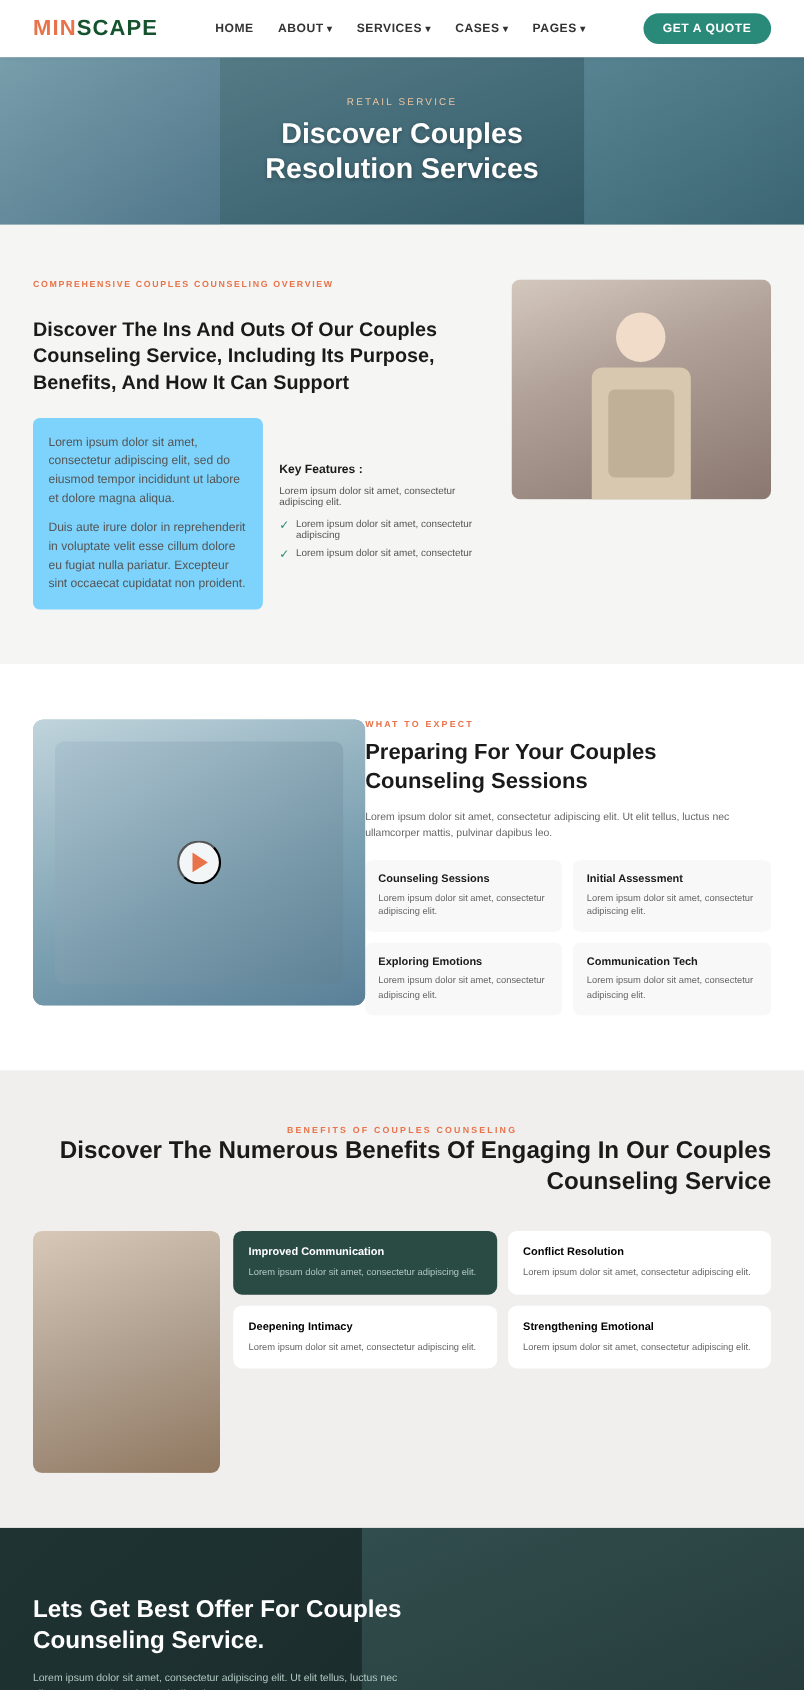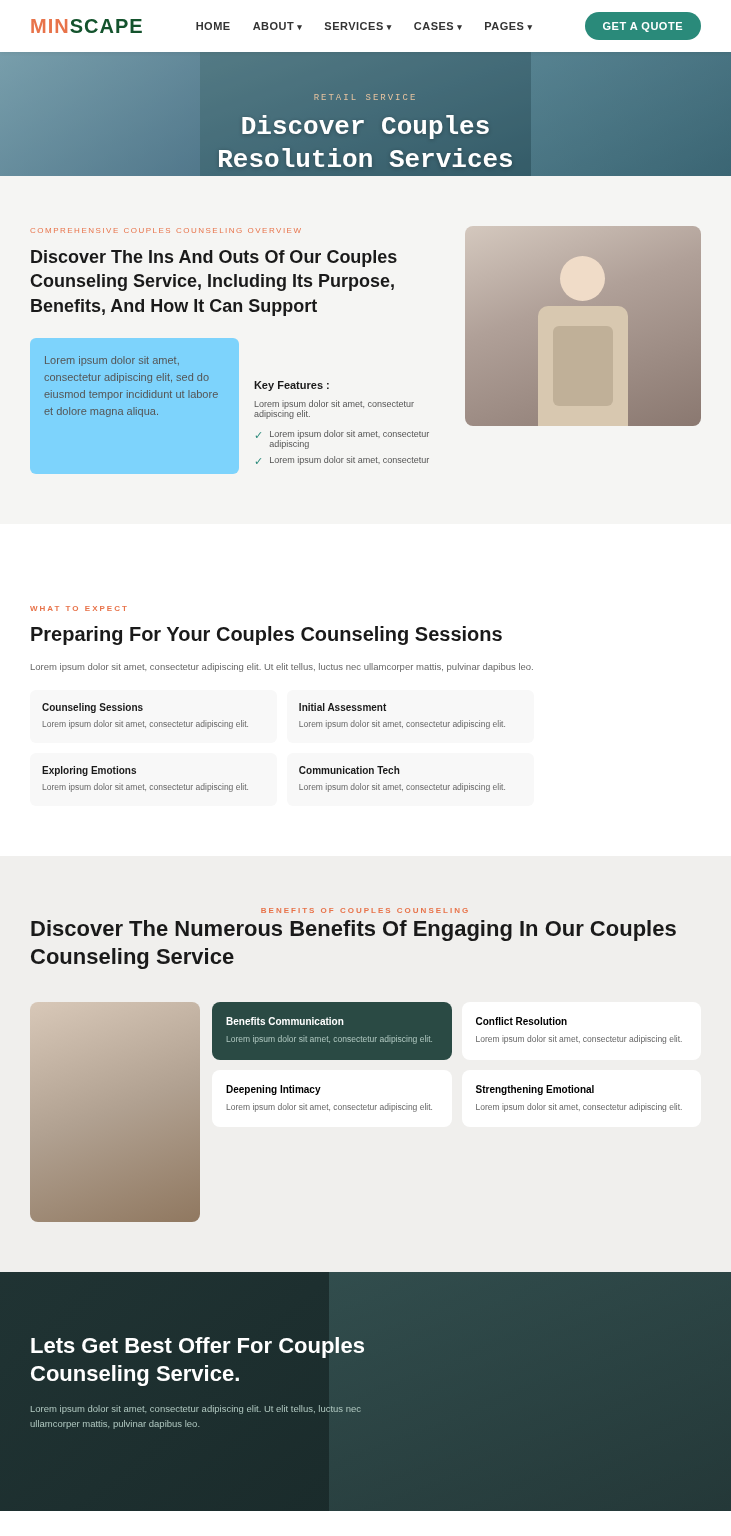--- a/index.html
+++ b/index.html
@@ -14,42 +14,42 @@
     .nav-links { display: flex; gap: 22px; align-items: center; }
     .nav-links a { font-size: 11px; color: #333; text-decoration: none; font-weight: 600; letter-spacing: 0.5px; }
     .nav-links a.has-arrow::after { content: ' ▾'; font-size: 9px; }
     .btn-quote {
       background: #2a8a7a; color: #fff; border: none; padding: 8px 18px;
       border-radius: 20px; font-size: 11px; font-weight: 700; cursor: pointer; letter-spacing: 0.5px;
     }
 
     
     .hero {
-      position: relative; height: 124px; overflow: hidden;
+      position: relative; height: 152px; overflow: hidden;
       background: linear-gradient(135deg, #6b9ea8 0%, #4a7a85 40%, #3d6b75 100%);
-      display: flex; align-items: flex-end; justify-content: center; text-align: center; font-family: Liberation Mono, monospace;
+      display: flex; align-items: center; justify-content: center; text-align: center;
     }
     .hero-overlay { position: absolute; inset: 0; background: rgba(0,0,0,0.25); }
     .hero-bg {
       position: absolute; inset: 0;
       background: linear-gradient(160deg, #7db0bc 0%, #5a8fa0 50%, #3a6e7e 100%);
     }
     .hero-content { position: relative; z-index: 2; }
     .hero-eyebrow { font-size: 9px; color: #e8c4a0; letter-spacing: 2px; text-transform: uppercase; margin-bottom: 8px; }
     .hero-title { font-size: 26px; font-weight: 900; color: #fff; line-height: 1.25; text-shadow: 0 1px 4px rgba(0,0,0,0.3); }
 
     
     .section-overview {
       padding: 50px 30px 50px;
       background: #f5f5f3;
     }
     .section-overview-inner { display: flex; gap: 30px; align-items: flex-start; }
     .overview-left { flex: 1.2; }
     .overview-right { flex: 0.7; }
-    .eyebrow-tag { font-size: 8px; color: #e8734a; text-transform: uppercase; letter-spacing: 1.5px; font-weight: 400; margin-bottom: 10px; }
+    .eyebrow-tag { font-size: 8px; color: #e8734a; text-transform: uppercase; letter-spacing: 1.5px; font-weight: 700; margin-bottom: 24px; }
     .overview-heading { font-size: 18px; font-weight: 900; color: #1a1a1a; line-height: 1.35; margin-bottom: 20px; }
     .overview-boxes { display: flex; gap: 15px; margin-bottom: 0; }
     .box-card {
       background: #7dd3fc; border-radius: 6px; padding: 14px; flex: 1;
       font-size: 11px; color: #555; line-height: 1.55;
     }
     .box-card p + p { margin-top: 10px; }
     .key-features { flex: 1; padding-top: 5px; }
     .key-features h4 { font-size: 11px; font-weight: 700; color: #1a1a1a; margin-bottom: 8px; margin-top: 36px; }
     .key-features .feature-desc { font-size: 9px; color: #555; margin-bottom: 10px; }
@@ -64,21 +64,21 @@
       width: 100%; height: 100%;
       background: linear-gradient(160deg, #d4c8be 0%, #b0a098 40%, #8a7870 100%);
       display: flex; align-items: center; justify-content: center;
     }
 
     
     .section-preparing {
       padding: 50px 30px;
       background: #fff;
     }
-    .preparing-inner { display: flex; gap: 30px; align-items: flex-start; flex-direction: column; }
+    .preparing-inner { display: flex; align-items: flex-start; }
     .preparing-img {
       flex: 0.9; height: 260px;
       background: linear-gradient(145deg, #c0d4dc 0%, #8ab0c0 100%);
       border-radius: 10px; position: relative; overflow: hidden;
     }
     .preparing-img-inner {
       width: 100%; height: 100%;
       background: linear-gradient(160deg, #b8cdd8 0%, #7a9fb0 50%, #5a8098 100%);
       position: relative; display: flex; align-items: center; justify-content: center;
     }
@@ -97,21 +97,21 @@
     .feature-box { background: #f8f8f8; border-radius: 6px; padding: 12px; }
     .feature-box h5 { font-size: 10px; font-weight: 700; color: #1a1a1a; margin-bottom: 5px; }
     .feature-box p { font-size: 8.5px; color: #666; line-height: 1.5; }
 
     
     .section-benefits {
       padding: 50px 30px;
       background: #f0efed;
     }
     .benefits-eyebrow { font-size: 8px; color: #e8734a; letter-spacing: 2px; text-transform: uppercase; font-weight: 700; text-align: center; }
-    .benefits-title { font-size: 22px; font-weight: 900; color: #1a1a1a; text-align: left; line-height: 1.3; margin-bottom: 30px; }
+    .benefits-title { font-size: 22px; font-weight: 900; color: #1a1a1a; text-align: right; line-height: 1.3; margin-bottom: 30px; }
     .benefits-grid { display: flex; gap: 12px; align-items: flex-start; }
     .benefits-img {
       flex: 0 0 170px; height: 220px;
       background: linear-gradient(145deg, #d0c0b0 0%, #a09080 100%);
       border-radius: 8px; overflow: hidden;
     }
     .benefits-img-inner {
       width: 100%; height: 100%;
       background: linear-gradient(160deg, #d8c8b8 0%, #b0a090 50%, #907860 100%);
     }
@@ -176,20 +176,21 @@
 </section>
 
 <section class="section-overview">
   <div class="section-overview-inner">
     <div class="overview-left">
       <div class="eyebrow-tag">COMPREHENSIVE COUPLES COUNSELING OVERVIEW</div>
       <h2 class="overview-heading">Discover The Ins And Outs Of Our Couples Counseling Service, Including Its Purpose, Benefits, And How It Can Support</h2>
       <div class="overview-boxes">
         <div class="box-card">
           <p>Lorem ipsum dolor sit amet, consectetur adipiscing elit, sed do eiusmod tempor incididunt ut labore et dolore magna aliqua.</p>
+          <p>Duis aute irure dolor in reprehenderit in voluptate velit esse cillum dolore eu fugiat nulla pariatur. Excepteur sint occaecat cupidatat non proident.</p>
         </div>
         <div class="key-features">
           <h4>Key Features :</h4>
           <p class="feature-desc">Lorem ipsum dolor sit amet, consectetur adipiscing elit.</p>
           <div class="feature-item">
             <span class="feature-check">✓</span>
             <span>Lorem ipsum dolor sit amet, consectetur adipiscing</span>
           </div>
           <div class="feature-item">
             <span class="feature-check">✓</span>
@@ -255,21 +256,21 @@
   <div class="benefits-eyebrow">BENEFITS OF COUPLES COUNSELING</div>
   <h2 class="benefits-title">Discover The Numerous Benefits Of Engaging In Our Couples Counseling Service</h2>
   <div class="benefits-grid">
     <div class="benefits-img">
       <div class="benefits-img-inner">
         <div style="width:100%;height:100%;background:linear-gradient(160deg,#d8c8b8 0%,#b0a090 50%,#907860 100%);"></div>
       </div>
     </div>
     <div class="benefits-cards">
       <div class="benefit-card dark">
-        <h4>Benefits Communication</h4>
+        <h4>Improved Communication</h4>
         <p>Lorem ipsum dolor sit amet, consectetur adipiscing elit.</p>
       </div>
       <div class="benefit-card">
         <h4>Conflict Resolution</h4>
         <p>Lorem ipsum dolor sit amet, consectetur adipiscing elit.</p>
       </div>
       <div class="benefit-card">
         <h4>Deepening Intimacy</h4>
         <p>Lorem ipsum dolor sit amet, consectetur adipiscing elit.</p>
       </div>

